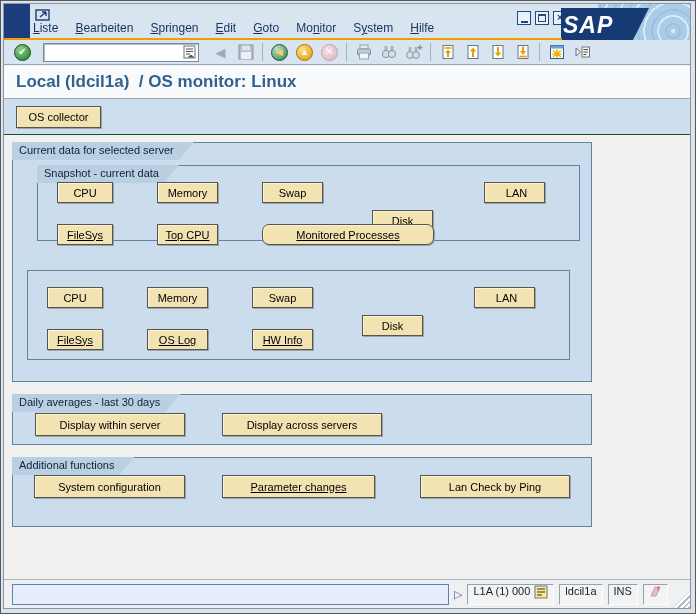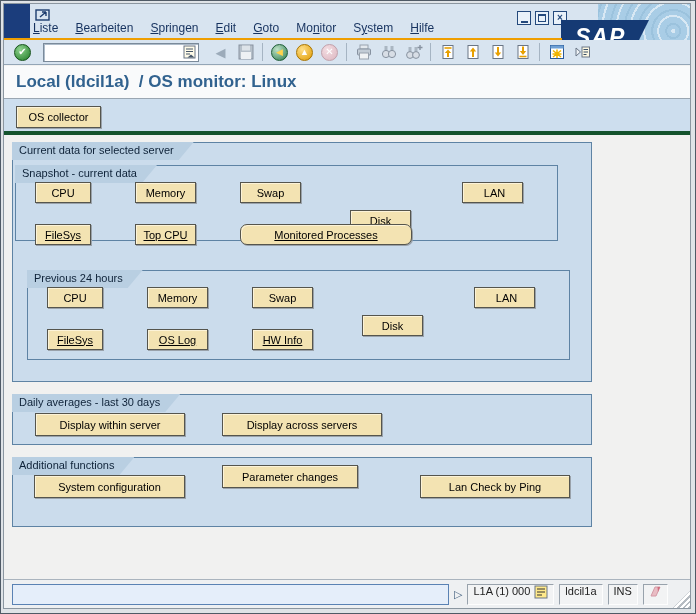--- a/index.html
+++ b/index.html
@@ -16,44 +16,44 @@
   .menu-item u{text-decoration:underline;}
   .win-controls{position:absolute;left:513px;top:7px;display:flex;gap:4px;}
   .wbtn{width:14px;height:14px;border:1px solid #24497c;background:#e9f1f9;display:flex;align-items:center;justify-content:center;}
   .wbtn .minbar{width:7px;height:2px;background:#24497c;margin-top:8px;}
   .wbtn .maxbox{width:8px;height:8px;border:1px solid #24497c;border-top:2px solid #24497c;}
   .wbtn.close{color:#24497c;font-size:10px;font-weight:bold;line-height:1;}
   .orange-line{position:absolute;left:0;top:34px;width:558px;height:2px;background:#ef9e00;}
   .ripple{position:absolute;left:594px;top:0;width:94px;height:60px;pointer-events:none;
     background:#a9cde6;
     background-image:repeating-radial-gradient(circle at 80% 45%, rgba(255,255,255,.55) 0 2px, rgba(169,205,230,0) 2px 6px, rgba(130,175,205,.35) 6px 8px, rgba(169,205,230,0) 8px 14px);}
-  .sap-logo{position:absolute;left:557px;top:16px;width:88px;height:34px;background:#153a74;
+  .sap-logo{position:absolute;left:557px;top:4px;width:88px;height:34px;background:#153a74;
     clip-path:polygon(0 0,100% 0,calc(100% - 17px) 100%,0 100%);
-    color:#fff;font-weight:bold;font-style:italic;font-size:23px;line-height:34px;padding-left:14px;letter-spacing:1px;}
+    color:#fff;font-weight:bold;font-style:italic;font-size:23px;line-height:34px;padding-left:2px;letter-spacing:1px;}
 
   
   .toolbar{position:absolute;left:0;top:36px;width:100%;height:25px;background:#d8e4f0;border-bottom:1px solid #93a5b6;display:flex;align-items:center;gap:6px;padding:0 0 0 9px;}
   .ticon{width:19px;height:19px;display:flex;align-items:center;justify-content:center;flex:0 0 auto;}
   .circle{width:17px;height:17px;border-radius:50%;display:flex;align-items:center;justify-content:center;font-size:10px;line-height:1;}
   .circle.green{background:radial-gradient(circle at 35% 30%,#8fd48f,#1e7a24);color:#fff;border:1px solid #145218;}
   .circle.globe{background:radial-gradient(circle at 35% 30%,#bfe3c8,#2c7a4c);color:#ffd34d;border:1px solid #1d5b36;font-size:9px;}
   .circle.exitc{background:radial-gradient(circle at 35% 30%,#ffe08a,#e09a00);color:#fff;border:1px solid #a87400;font-size:9px;}
   .circle.cancel{background:radial-gradient(circle at 35% 30%,#f3dde2,#dcb6c0);color:#fff;border:1px solid #c0a0aa;font-size:10px;}
   .tri-disabled{color:#9cabba;font-size:13px;}
   .tsep{width:1px;height:18px;background:#a5b4c3;flex:0 0 auto;margin:0 1px;}
   .cmdwrap{position:relative;width:156px;height:19px;flex:0 0 auto;margin-left:5px;margin-right:6px;}
   .cmdwrap input{width:100%;height:100%;border:1px solid #7a8a9a;box-shadow:inset 1px 1px 0 #aebccA;background:#fff;font-size:11px;padding:0 16px 0 3px;outline:none;}
   .cmddrop{position:absolute;right:2px;top:2px;width:14px;height:14px;}
 
   
   .titlebar{position:absolute;left:0;top:62px;width:100%;height:33px;background:#f9fafb;border-bottom:1px solid #9aa6b2;display:flex;align-items:center;padding-left:12px;}
   .titlebar span{color:#31628f;font-weight:bold;font-size:17px;white-space:pre;}
 
   
-  .apptb{position:absolute;left:0;top:95px;width:100%;height:36px;background:#cddeee;border-bottom:4px solid #14532d;}
+  .apptb{position:absolute;left:0;top:95px;width:100%;height:36px;background:#cddeee;border-bottom:1px solid #14532d;}
 
   
   .btn{position:absolute;height:21px;background:#f3e3b2;border:1px solid #55554d;
     box-shadow:inset 1px 1px 0 #fcf3d8,1px 1px 0 #9aa2aa;
     font-size:11px;color:#000;display:flex;align-items:center;justify-content:center;cursor:default;padding:0 4px;white-space:nowrap;}
 
   
   .content{position:absolute;left:0;top:131px;width:100%;height:446px;background:#f1f1f0;}
   .tray{position:absolute;background:#cbdcec;border:1px solid #5e83a4;}
   .tab{position:absolute;top:-1px;left:-1px;height:18px;line-height:17px;padding:0 20px 0 7px;background:#b9cfe2;
@@ -219,55 +219,54 @@
 
   <div class="apptb">
     <button class="btn" style="left:12px;top:7px;width:85px;height:22px;">OS collector</button>
   </div>
 
   <div class="content">
 
     <div class="tray" style="left:8px;top:7px;width:580px;height:240px;">
       <div class="tab"><span>Current data for selected server</span></div>
 
-      <div class="tray" style="left:2px;top:22px;width:543px;height:76px;">
+      <div class="tray" style="left:24px;top:22px;width:543px;height:76px;">
         <div class="tab"><span>Snapshot - current data</span></div>
         <button class="btn r1 c1">CPU</button>
         <button class="btn r1 c2">Memory</button>
         <button class="btn r1 c3">Swap</button>
         <button class="btn r1 c4">Disk</button>
         <button class="btn r1 c5">LAN</button>
         <button class="btn r2 c1">FileSys</button>
         <button class="btn r2 c2">Top CPU</button>
         <button class="btn r2 cwide">Monitored Processes</button>
       </div>
 
       <div class="tray" style="left:14px;top:127px;width:543px;height:90px;">
-        <div class="tab"><span>Previous 24 hours</span></div>
         <button class="btn r1 c1">CPU</button>
         <button class="btn r1 c2">Memory</button>
         <button class="btn r1 c3">Swap</button>
         <button class="btn r1 c4">Disk</button>
         <button class="btn r1 c5">LAN</button>
         <button class="btn r2 c1">FileSys</button>
         <button class="btn r2 c2">OS Log</button>
         <button class="btn r2 c3">HW Info</button>
       </div>
     </div>
 
     <div class="tray" style="left:8px;top:259px;width:580px;height:51px;">
       <div class="tab"><span>Daily averages - last 30 days</span></div>
       <button class="btn" style="left:22px;top:18px;width:150px;height:23px;">Display within server</button>
       <button class="btn" style="left:209px;top:18px;width:160px;height:23px;">Display across servers</button>
     </div>
 
     <div class="tray" style="left:8px;top:322px;width:580px;height:70px;">
       <div class="tab"><span>Additional functions</span></div>
       <button class="btn" style="left:21px;top:17px;width:151px;height:23px;">System configuration</button>
-      <button class="btn" style="left:209px;top:7px;width:136px;height:23px;">Parameter changes</button>
+      <button class="btn" style="left:209px;top:17px;width:153px;height:23px;text-decoration:underline;">Parameter changes</button>
       <button class="btn" style="left:407px;top:17px;width:150px;height:23px;">Lan Check by Ping</button>
     </div>
   </div>
 
   <div class="statusbar">
     <div class="smsg"></div>
     <span class="sexp">▷</span>
     <div class="scell">
       <span>L1A (1) 000</span>
       <svg width="14" height="14" viewBox="0 0 14 14">

